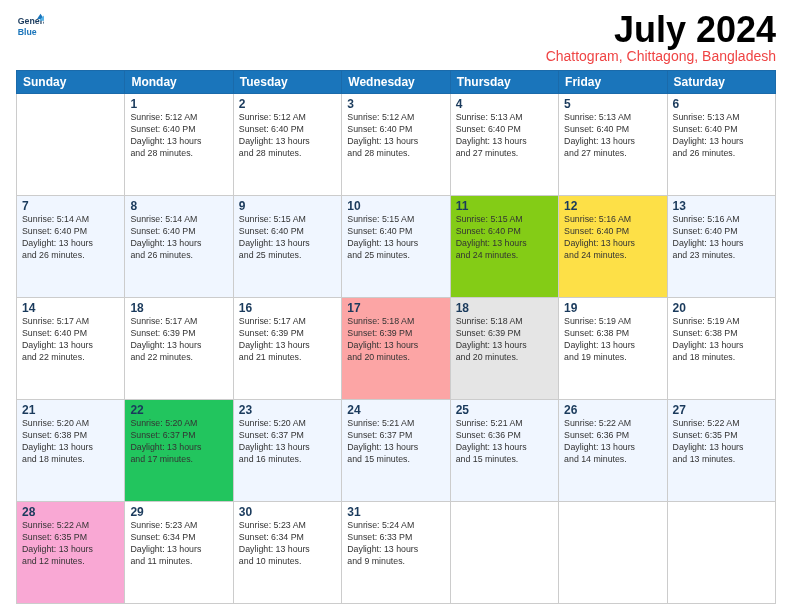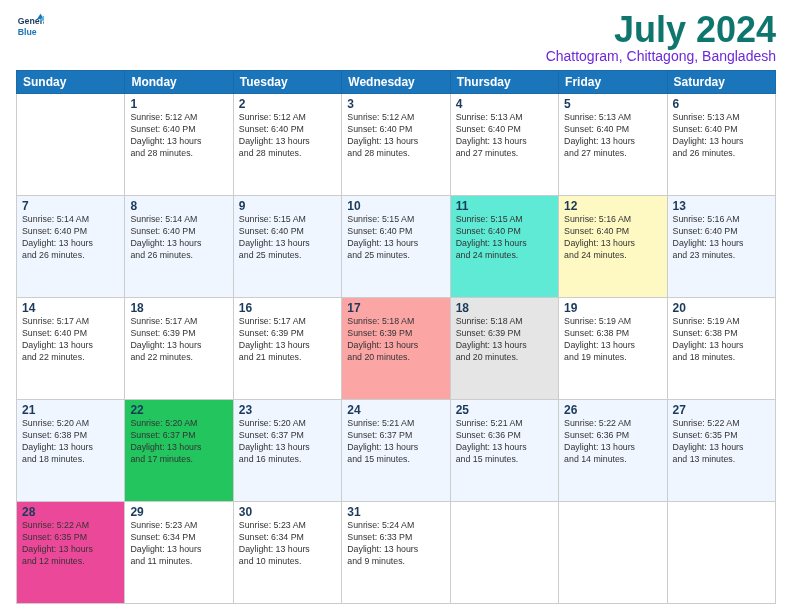--- a/index.html
+++ b/index.html
@@ -31,26 +31,26 @@
     .logo-icon {
       width: 28px;
       height: 28px;
     }
     .title-block {
       text-align: right;
     }
     .cal-title {
       font-size: 36px;
       font-weight: bold;
-      color: #0f766e;
+      color: #000000;
       line-height: 1;
     }
     .cal-subtitle {
       font-size: 14px;
-      color: #6d28d9;
+      color: #ef4444;
       font-weight: normal;
     }
     .calendar {
       flex: 1;
       border: 1px solid #ccc;
       border-collapse: collapse;
       width: 100%;
       table-layout: fixed;
     }
     .calendar th {
@@ -182,28 +182,28 @@
 Daylight: 13 hours
 and 25 minutes.</div>
           </td>
           <td style="background: rgb(240, 246, 255); margin-left: 38px;">
             <span class="day-num">10</span>
             <div class="day-info" style="white-space: pre-line;">Sunrise: 5:15 AM
 Sunset: 6:40 PM
 Daylight: 13 hours
 and 25 minutes.</div>
           </td>
-          <td style="background: #5eead4;">
+          <td style="background: #84cc16;">
             <span class="day-num">11</span>
             <div class="day-info" style="white-space: pre-line;">Sunrise: 5:15 AM
 Sunset: 6:40 PM
 Daylight: 13 hours
 and 24 minutes.</div>
           </td>
-          <td style="background: #fef9c3;">
+          <td style="background: #fde047;">
             <span class="day-num">12</span>
             <div class="day-info" style="white-space: pre-line;">Sunrise: 5:16 AM
 Sunset: 6:40 PM
 Daylight: 13 hours
 and 24 minutes.</div>
           </td>
           <td style="background: rgb(240, 246, 255);">
             <span class="day-num">13</span>
             <div class="day-info" style="white-space: pre-line;">Sunrise: 5:16 AM
 Sunset: 6:40 PM
@@ -307,21 +307,21 @@
           </td>
           <td style="background: rgb(240, 246, 255);">
             <span class="day-num">27</span>
             <div class="day-info" style="white-space: pre-line;">Sunrise: 5:22 AM
 Sunset: 6:35 PM
 Daylight: 13 hours
 and 13 minutes.</div>
           </td>
         </tr>
         <tr>
-          <td style="background: #ec4899;">
+          <td style="background: #f9a8d4;">
             <span class="day-num">28</span>
             <div class="day-info" style="white-space: pre-line;">Sunrise: 5:22 AM
 Sunset: 6:35 PM
 Daylight: 13 hours
 and 12 minutes.</div>
           </td>
           <td style="background: rgb(255, 255, 255);">
             <span class="day-num">29</span>
             <div class="day-info" style="white-space: pre-line;">Sunrise: 5:23 AM
 Sunset: 6:34 PM

